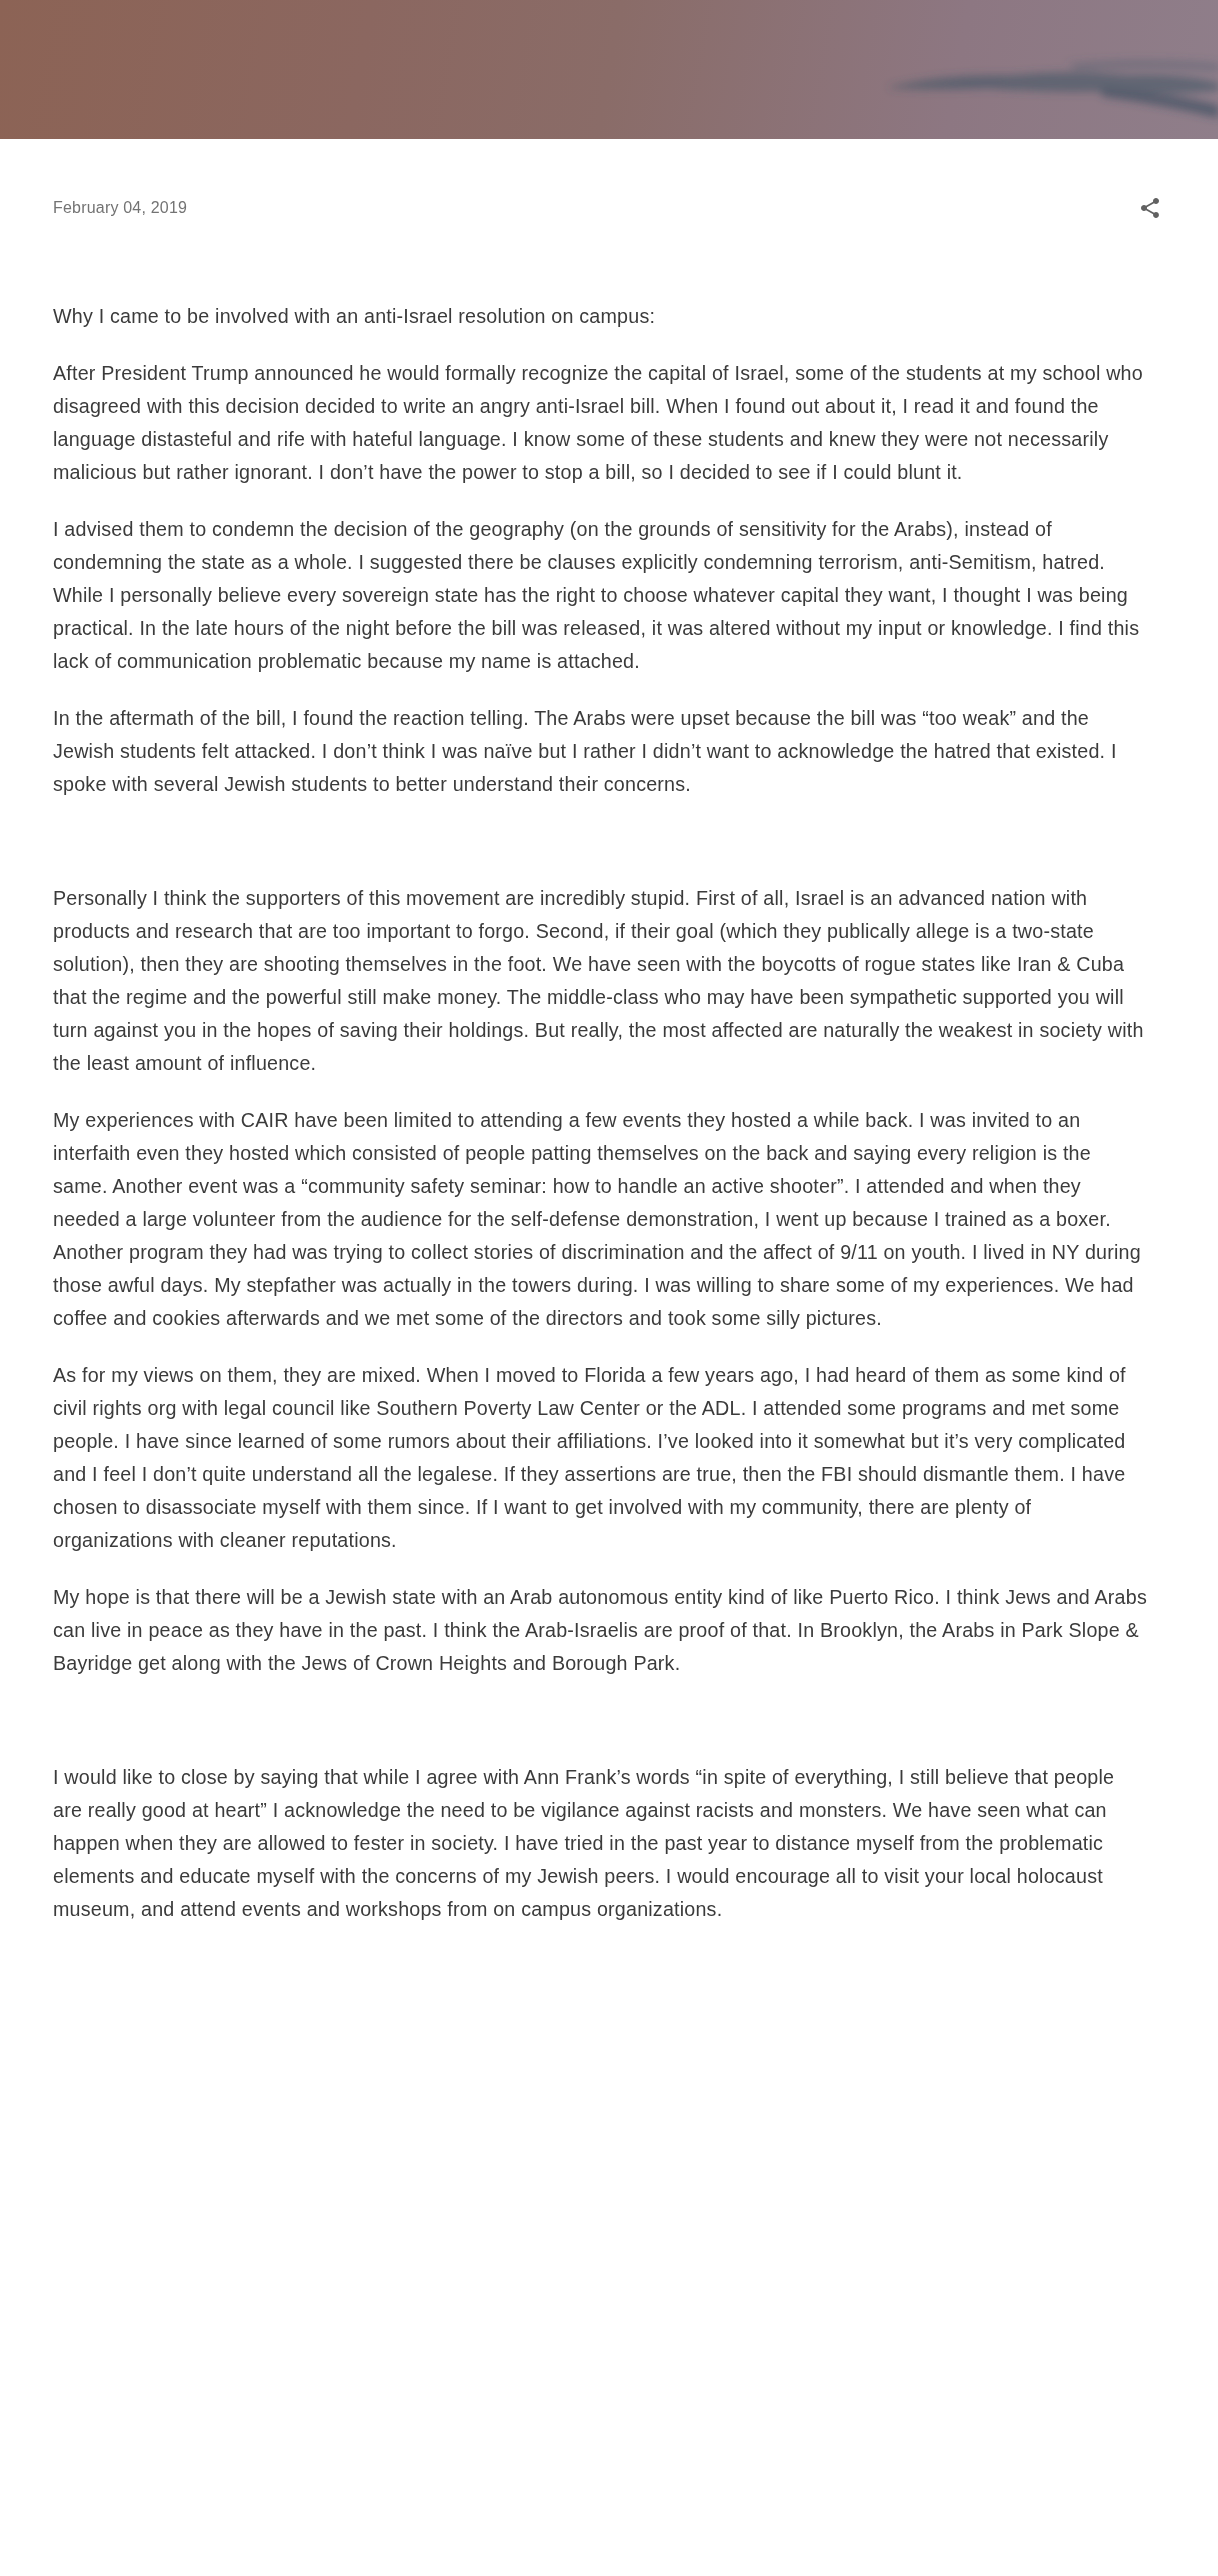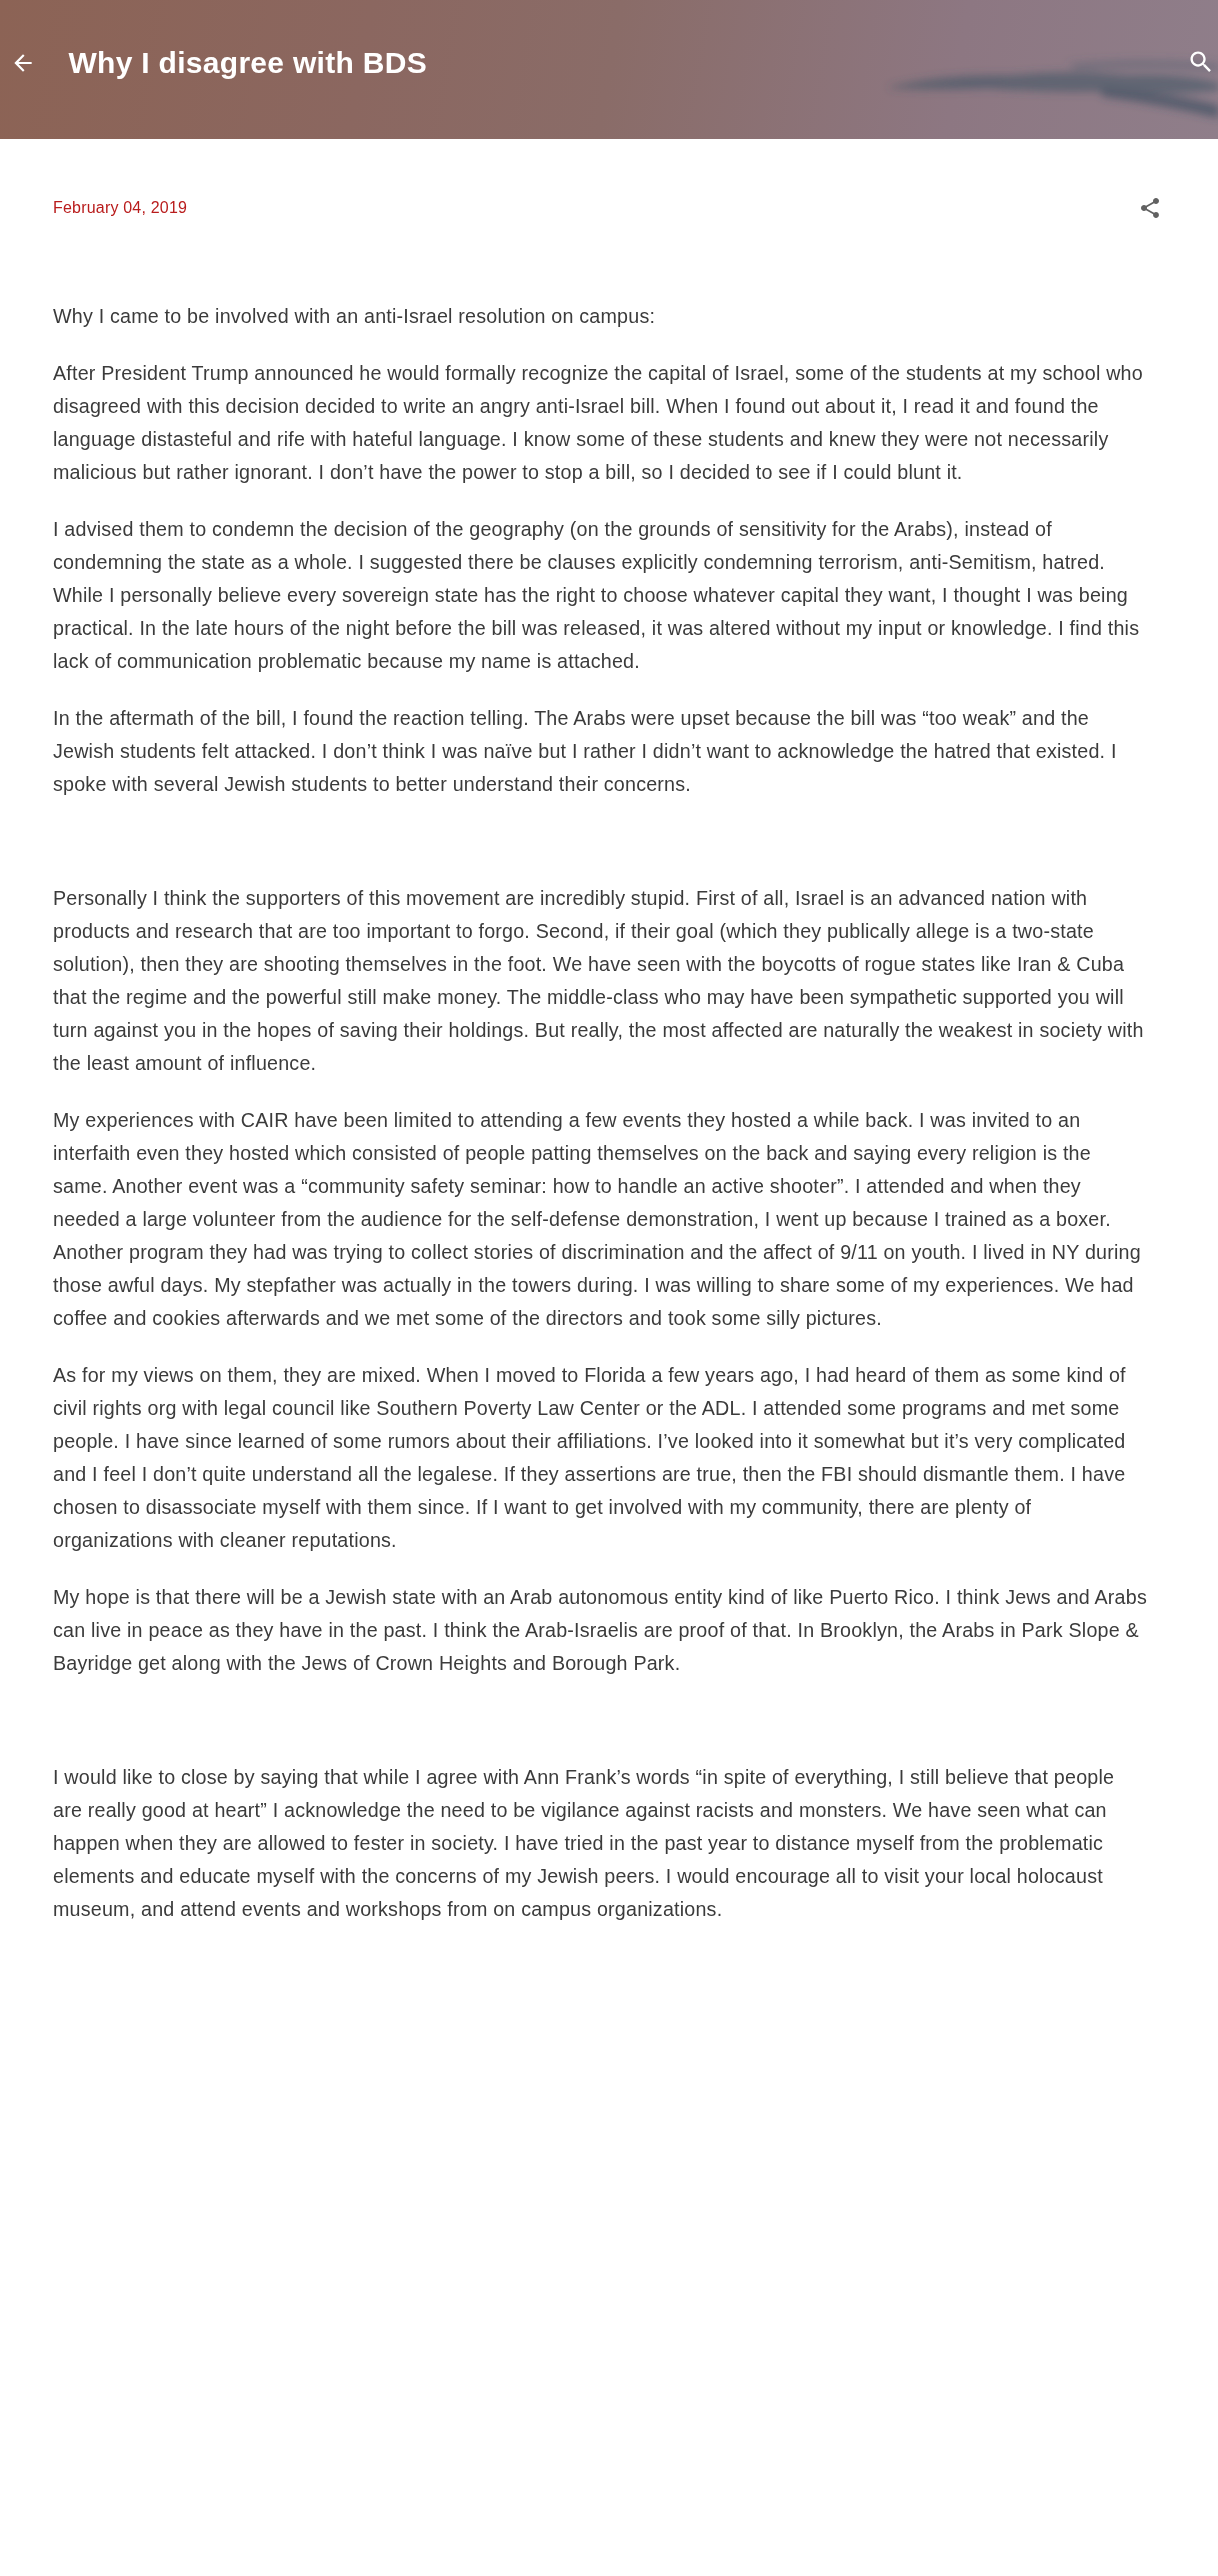--- a/index.html
+++ b/index.html
@@ -61,21 +61,21 @@
 
   
   .content { padding: 0 53px; }
   .meta-row {
     margin-top: 56px;
     display: flex;
     align-items: center;
     justify-content: space-between;
   }
   .post-date {
-    color: #b91c1c;
+    color: #737373;
     font-size: 16px;
     letter-spacing: 0.2px;
   }
   .share-btn {
     background: none; border: none; padding: 0;
     width: 26px; height: 26px;
     margin-right: 2.8px;
     display: flex; align-items: center; justify-content: center;
     cursor: pointer;
   }
@@ -107,33 +107,20 @@
         </filter>
       </defs>
       <g filter="url(#cloudblur)">
         <path d="M950 92 Q1010 78 1080 80 Q1140 74 1205 80 Q1260 78 1302 88 L1302 97 Q1250 102 1190 97 Q1120 100 1055 94 Q1000 97 950 94 Z" fill="#3d5261" opacity="0.55"></path>
         <path d="M1140 68 Q1220 60 1302 68 L1302 76 Q1230 70 1150 75 Z" fill="#46596a" opacity="0.38"></path>
         <path d="M1175 95 Q1245 98 1302 112 L1302 126 Q1245 112 1178 103 Z" fill="#32485a" opacity="0.6"></path>
         <path d="M1010 90 Q1040 84 1075 88 L1075 93 Q1038 95 1010 93 Z" fill="#4d5e6d" opacity="0.3"></path>
       </g>
     </svg>
 
-    <div class="appbar-row">
-      <button class="back-btn" aria-label="Back">
-        <svg width="26" height="26" viewBox="0 0 24 24">
-          <path d="M20 11H7.83l5.59-5.59L12 4l-8 8 8 8 1.41-1.41L7.83 13H20v-2z" fill="#ffffff"></path>
-        </svg>
-      </button>
-      <h1 class="appbar-title">Why I disagree with BDS</h1>
-      <button class="search-btn" aria-label="Search">
-        <svg width="28" height="28" viewBox="0 0 24 24">
-          <path d="M15.5 14h-.79l-.28-.27C15.41 12.59 16 11.11 16 9.5 16 5.91 13.09 3 9.5 3S3 5.91 3 9.5 5.91 16 9.5 16c1.61 0 3.09-.59 4.23-1.57l.27.28v.79l5 4.99L20.49 19l-4.99-5zm-6 0C7.01 14 5 11.99 5 9.5S7.01 5 9.5 5 14 7.01 14 9.5 11.99 14 9.5 14z" fill="#ffffff"></path>
-        </svg>
-      </button>
-    </div>
   </header>
 
   <main class="content">
 
     <div class="meta-row">
       <span class="post-date">February 04, 2019</span>
       <button class="share-btn" aria-label="Share">
         <svg width="24" height="24" viewBox="0 0 24 24">
           <path d="M18 16.08c-.76 0-1.44.3-1.96.77L8.91 12.7c.05-.23.09-.46.09-.7s-.04-.47-.09-.7l7.05-4.11c.54.5 1.25.81 2.04.81 1.66 0 3-1.34 3-3s-1.34-3-3-3-3 1.34-3 3c0 .24.04.47.09.7L8.04 9.81C7.5 9.31 6.79 9 6 9c-1.66 0-3 1.34-3 3s1.34 3 3 3c.79 0 1.5-.31 2.04-.81l7.12 4.16c-.05.21-.08.43-.08.65 0 1.61 1.31 2.92 2.92 2.92s2.92-1.31 2.92-2.92-1.31-2.92-2.92-2.92z" fill="#616161"></path>
         </svg>

